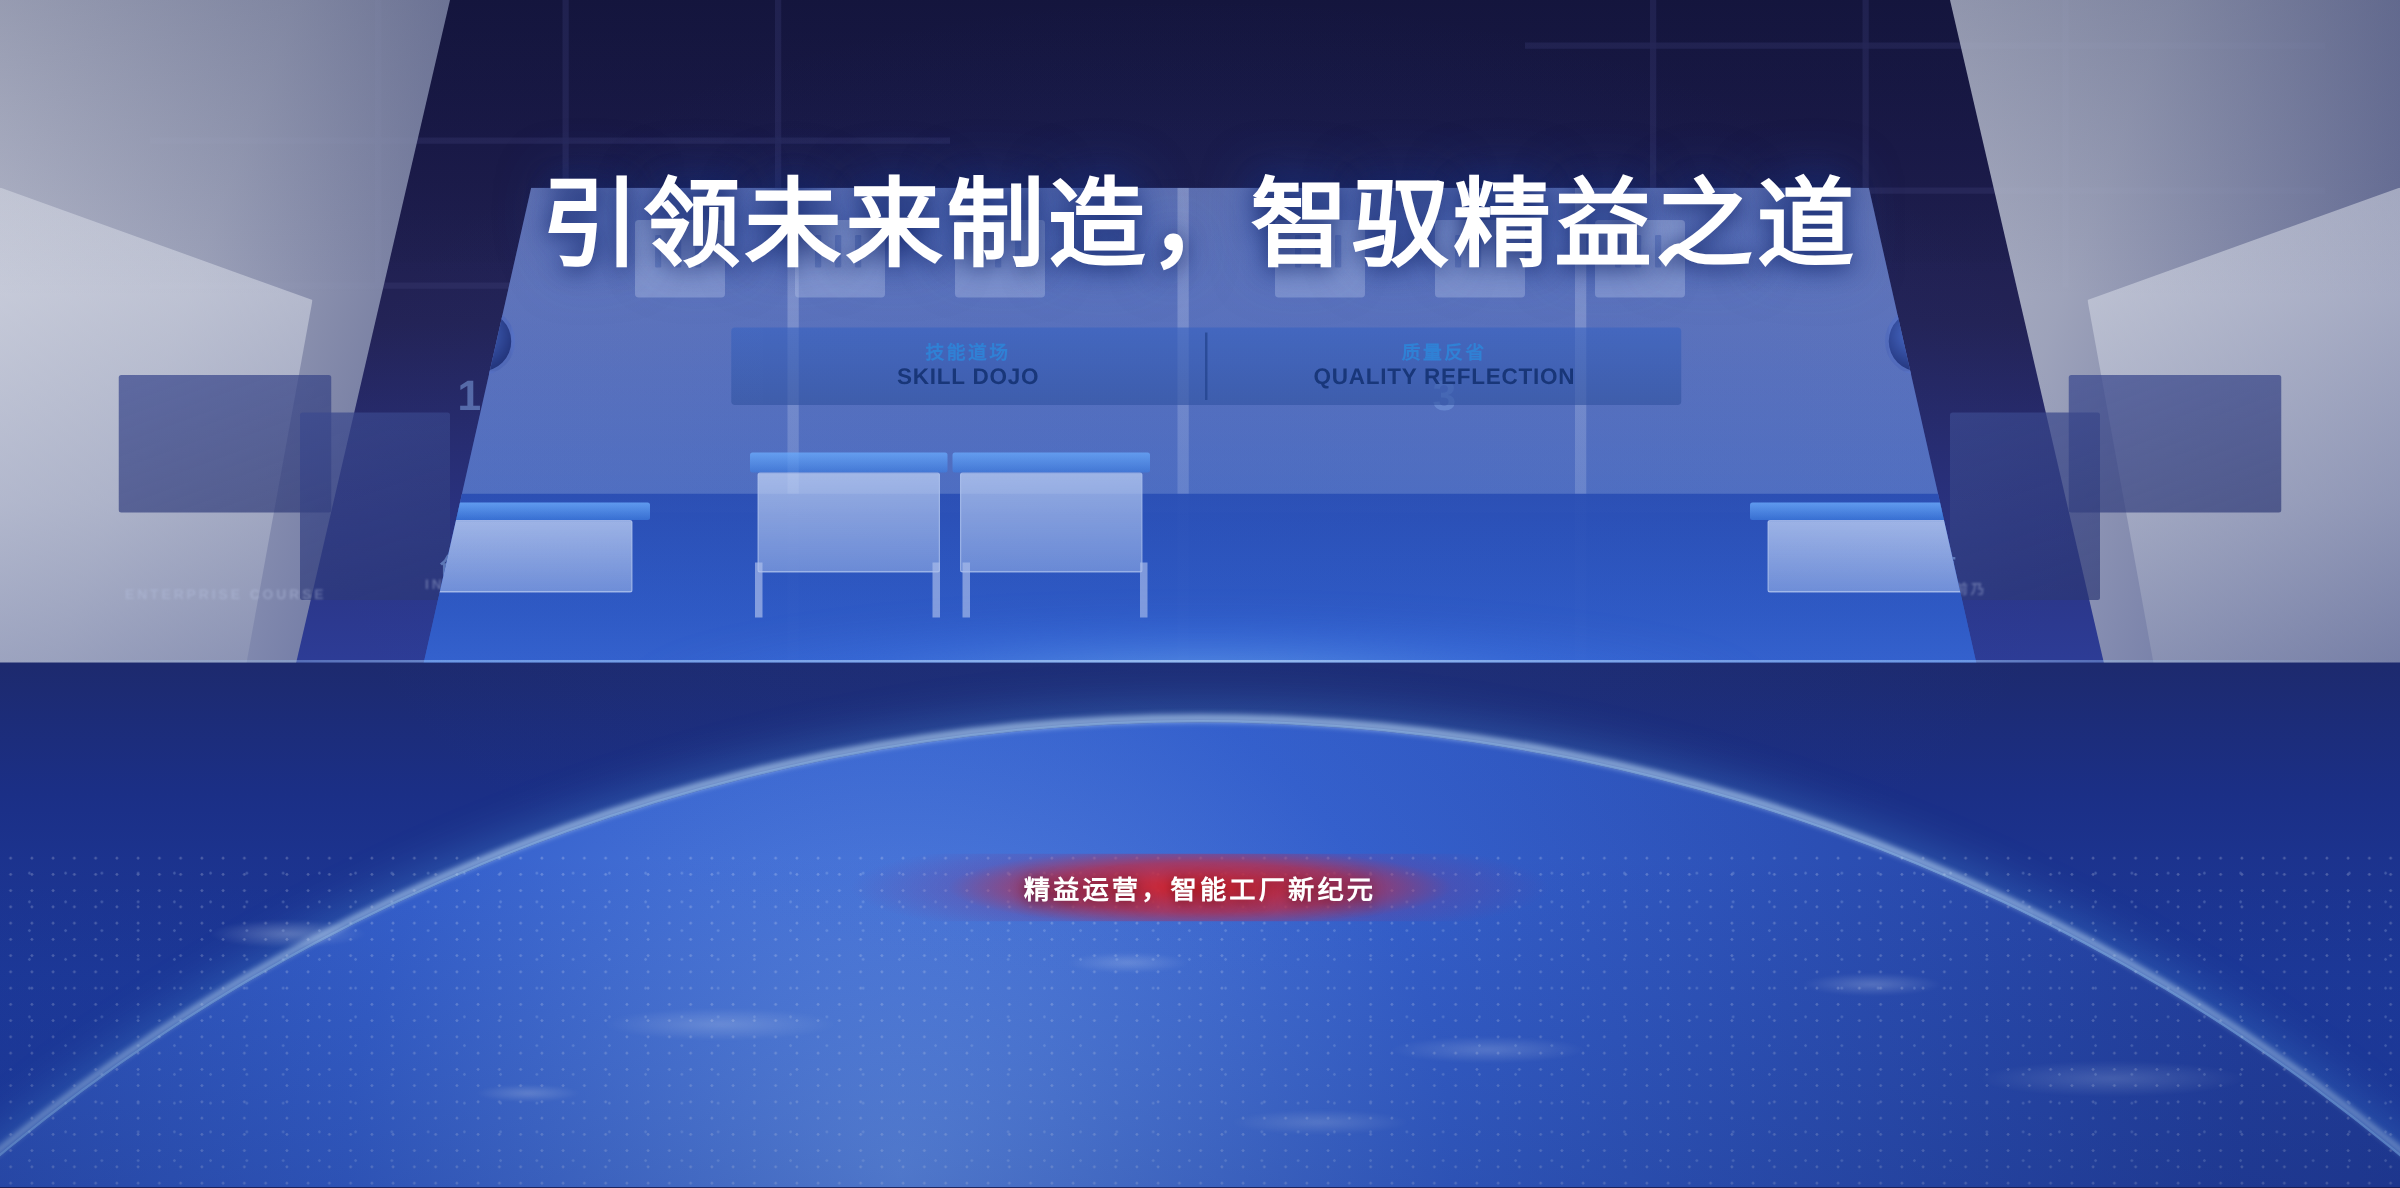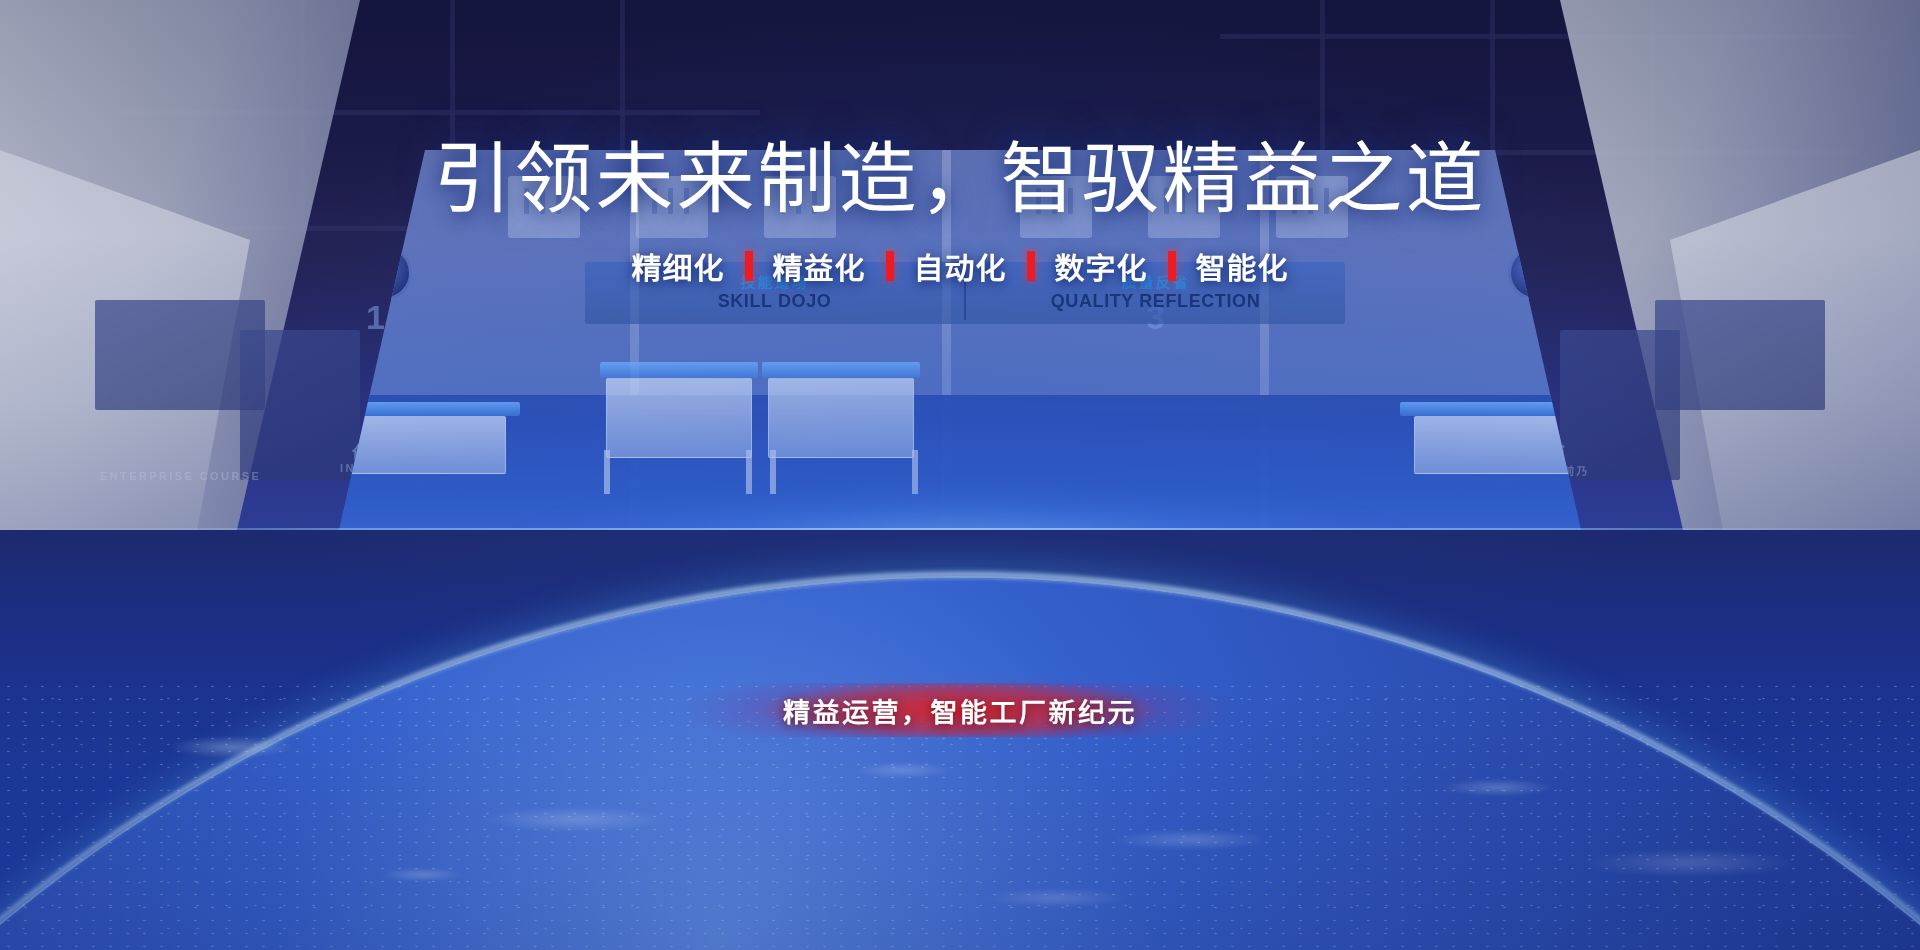--- a/index.html
+++ b/index.html
@@ -233,21 +233,21 @@
     pointer-events:none;
   }
 
   
   .content {
     position:absolute; inset:0;
     display:flex; flex-direction:column; align-items:center;
   }
   .headline {
     margin-top:140px;
-    font-size:78px; font-weight:normal; color:#ffffff;
+    font-size:78px; font-weight:bold; color:#ffffff;
     letter-spacing:3px; white-space:nowrap; line-height:1;
     text-shadow:0 3px 18px #0b1a5acc, 0 0 42px #2a56c099;
   }
   .subtitle {
     margin-top:62px;
     font-size:22px; font-weight:bold; color:#ffffff;
     letter-spacing:1.2px; white-space:nowrap;
     text-shadow:0 2px 10px #0b1a5acc;
   }
   .keywords {
@@ -265,21 +265,21 @@
   }
 
   .badge {
     position:absolute; left:50%; top:683px; transform:translateX(-50%);
     width:560px; height:54px;
     display:flex; align-items:center; justify-content:center;
     background:
       radial-gradient(ellipse 280px 44px at 50% 50%, #d8242c 0%, #c02a45bb 45%, #7a3a8f44 72%, transparent 100%);
   }
   .badge-text {
-    font-size:27px; font-weight:bold; color:#ffffff;
+    font-size:21px; font-weight:bold; color:#ffffff;
     letter-spacing:2.5px; white-space:nowrap;
     text-shadow:0 2px 10px #5a0f1fcc;
   }
 </style>
 </head>
 <body>
 
 <div class="stage">
 
   <div class="hall-top">
@@ -400,30 +400,19 @@
     <div class="earth-halo"></div>
   </div>
   <div class="horizon"></div>
   <div class="tint"></div>
 
   <div class="content">
 
     <h1 class="headline">引领未来制造，智驭精益之道</h1>
 
 
-    <div class="keywords">
-      <span class="kw">精细化</span>
-      <span class="kw-sep"></span>
-      <span class="kw">精益化</span>
-      <span class="kw-sep"></span>
-      <span class="kw">自动化</span>
-      <span class="kw-sep"></span>
-      <span class="kw">数字化</span>
-      <span class="kw-sep"></span>
-      <span class="kw">智能化</span>
-    </div>
   </div>
 
   <div class="badge">
     <span class="badge-text">精益运营，智能工厂新纪元</span>
   </div>
 
 </div>
 
 </body></html>

